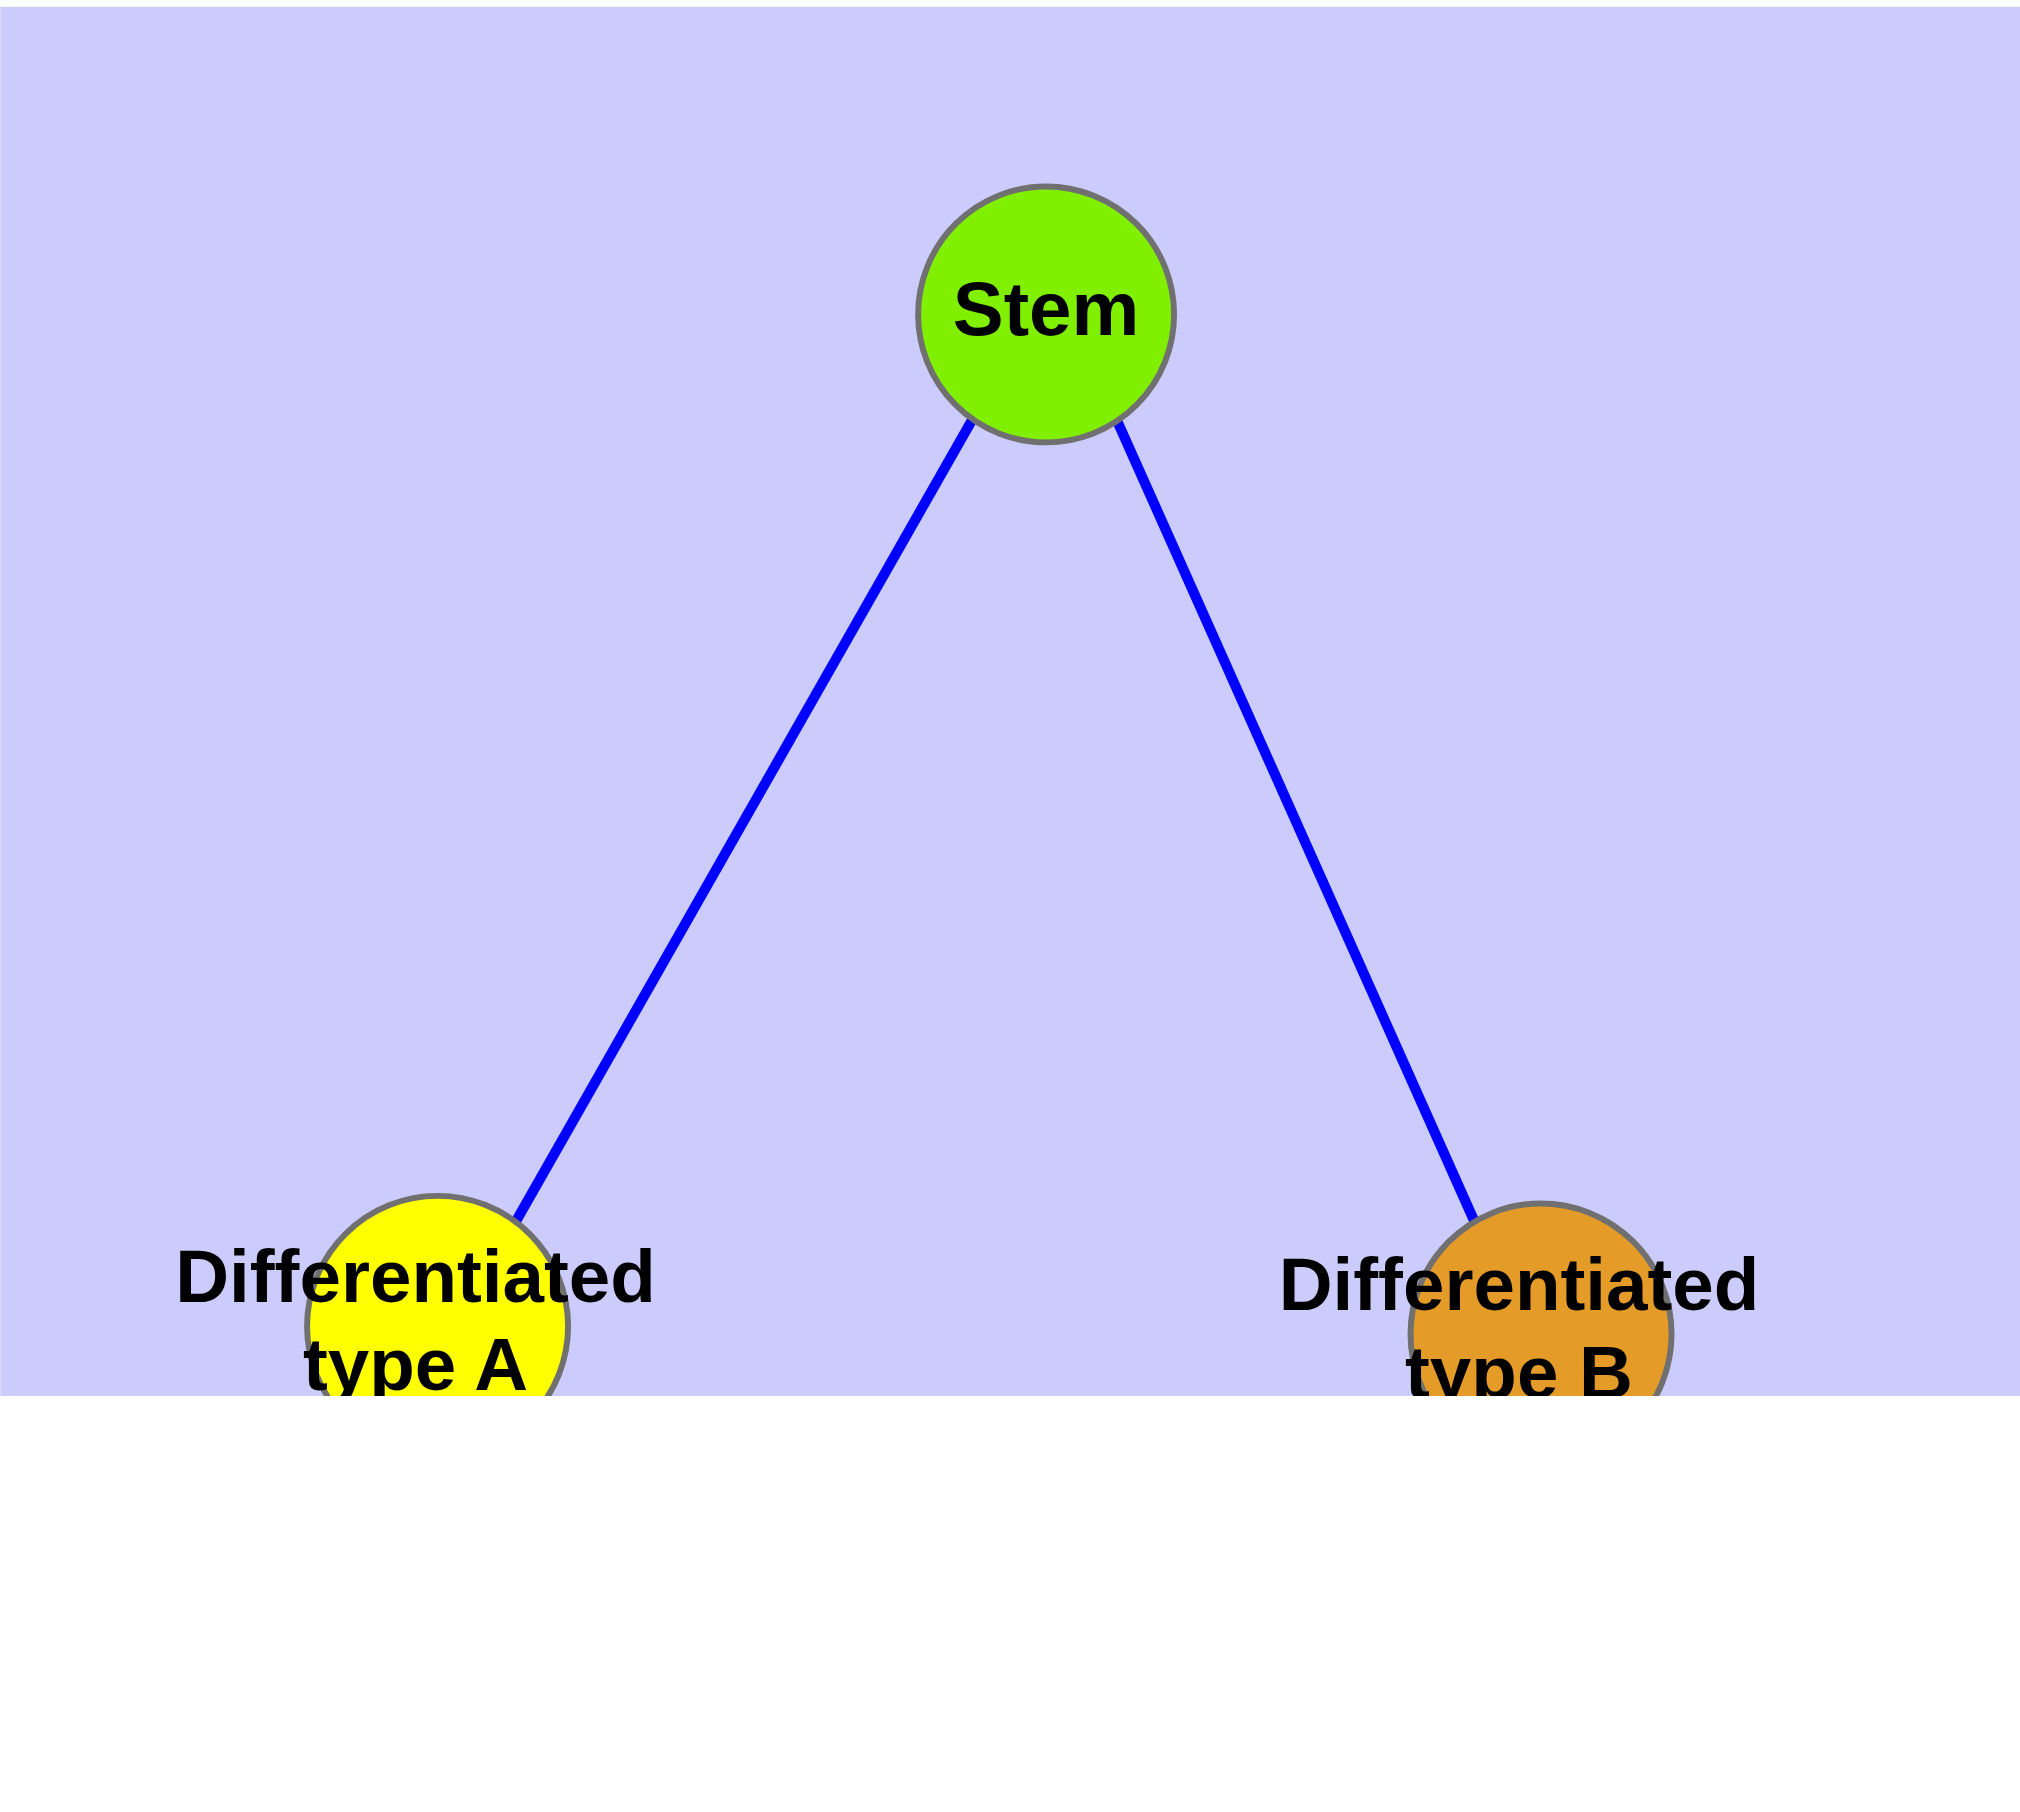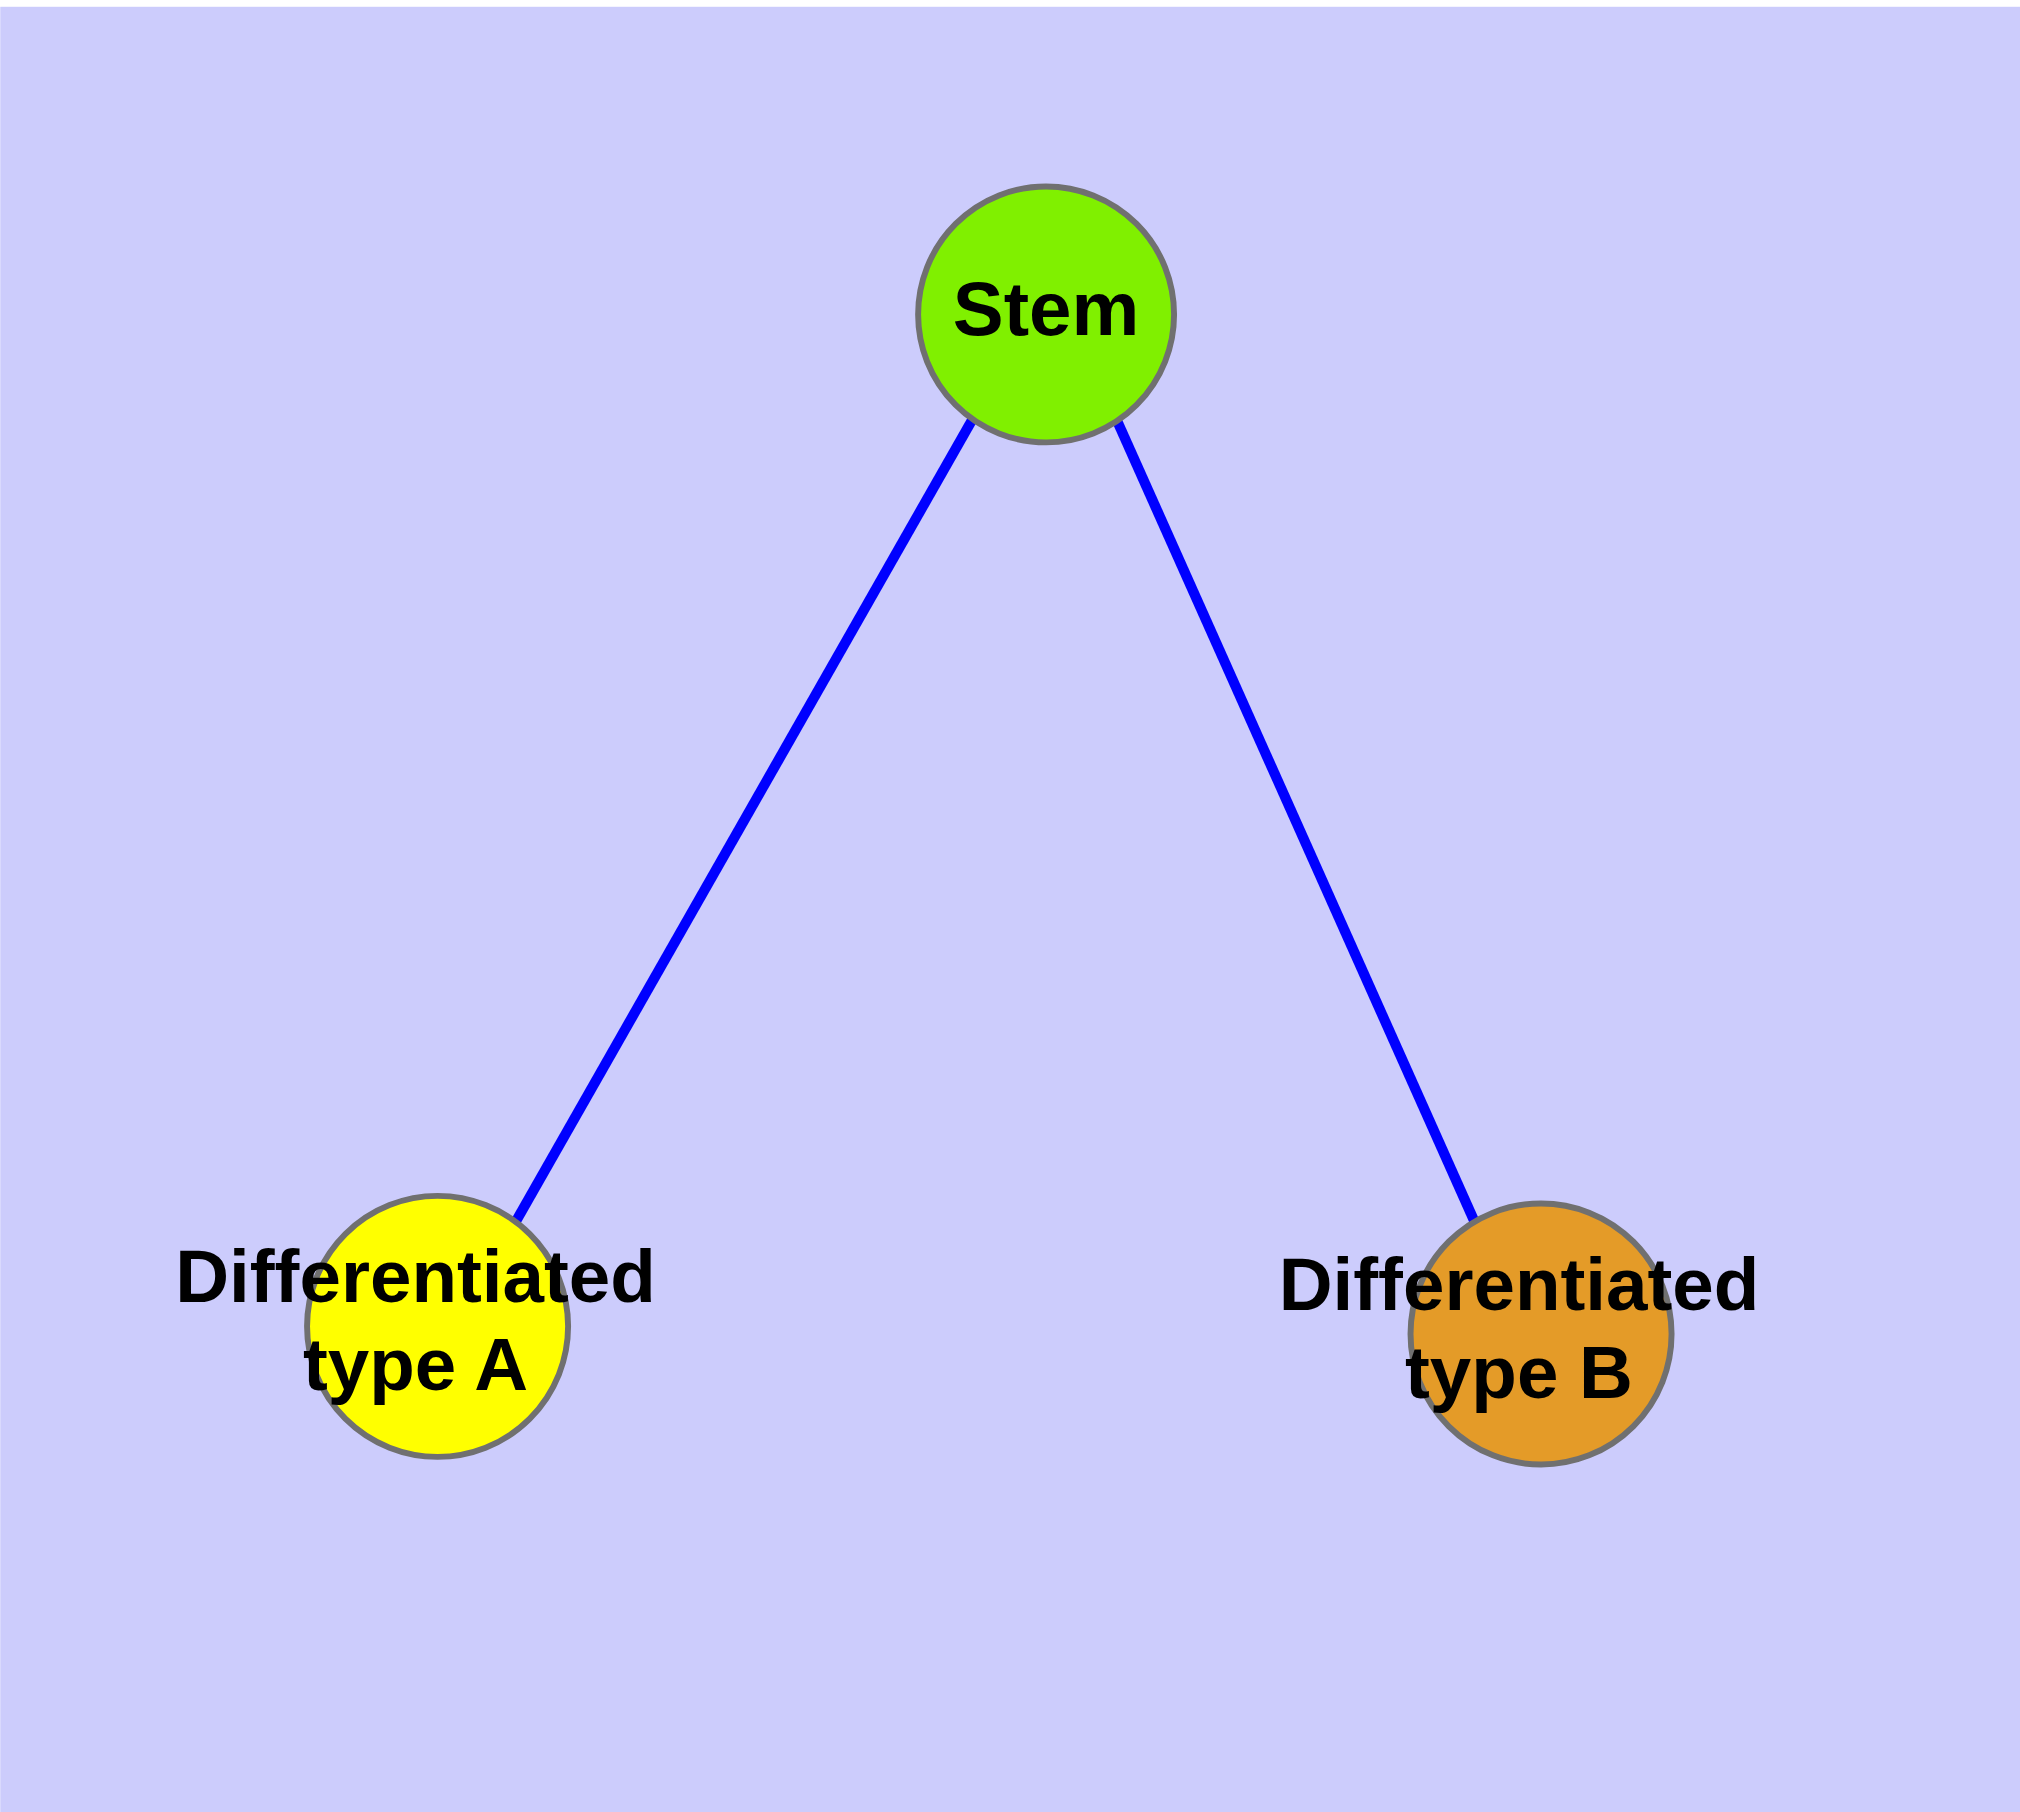--- a/index.html
+++ b/index.html
@@ -35,21 +35,21 @@
   .node-label-inner {
     font-size: 90px;
   }
   .node-label-outer {
     font-size: 88px;
   }
 </style>
 </head>
 <body>
 
-<div id="canvas" style="width: 2021px; height: 1812px; background: rgb(255, 255, 255); text-align: center;">
+<div id="canvas" style="width: 2021px; height: 1396px; background: rgb(255, 255, 255); text-align: center;">
   <svg id="graph-svg" viewBox="0 0 2384 2138" xmlns="http://www.w3.org/2000/svg">
 
     <rect id="bg-rect" x="0" y="8" width="2384" height="2130" fill="#ccccfc"></rect>
 
     <g id="edges-group">
         <line x1="1147" y1="495" x2="609" y2="1440" stroke="#0000ff" stroke-width="12"></line>
         <line x1="1318" y1="497" x2="1742" y2="1447" stroke="#0000ff" stroke-width="12"></line>
       </g>
     <g id="nodes-group">
         <g>

